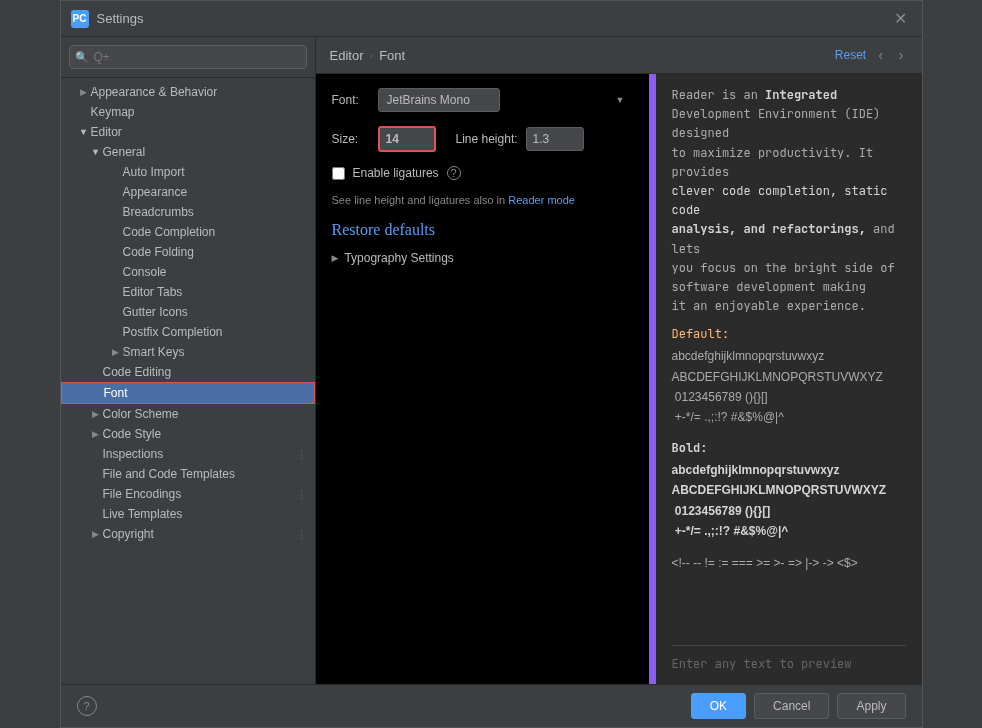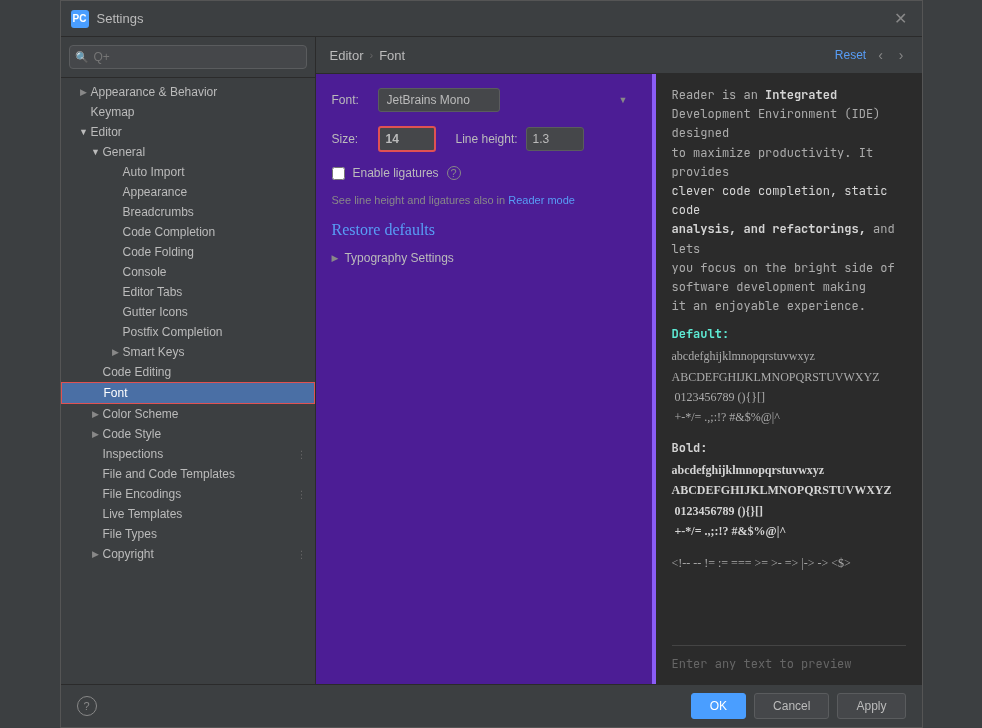--- a/index.html
+++ b/index.html
@@ -175,24 +175,24 @@
       padding: 2px 4px;
     }
     .split-content {
       display: flex;
       flex: 1;
       overflow: hidden;
     }
     .settings-panel {
       width: 340px;
       flex-shrink: 0;
-      border-right: 4px solid #8b5cf6;
+      border-right: 7px solid #8b5cf6;
       padding: 14px 16px;
       overflow-y: auto;
-      background: #4c1d95;
+      background: #000000;
     }
     .settings-panel::-webkit-scrollbar { width: 6px; }
     .settings-panel::-webkit-scrollbar-track { background: #3c3f41; }
     .settings-panel::-webkit-scrollbar-thumb { background: #555; border-radius: 3px; }
     .form-row {
       display: flex;
       align-items: center;
       margin-bottom: 14px;
       gap: 8px;
     }
@@ -332,26 +332,25 @@
       color: #d4d4d4;
     }
     .preview-divider {
       height: 1px;
       background: #444;
       margin: 8px 0;
     }
     .preview-section-label {
       font-family: 'JetBrains Mono', 'Courier New', monospace;
       font-size: 12px;
-      color: #5eead4;
+      color: #fdba74;
       margin-bottom: 4px;
-      font-weight: bold;
     }
     .preview-sample {
-      font-family: Liberation Serif, serif;
+      font-family: Liberation Sans, sans-serif;
       font-size: 12px;
       color: #ababab;
       line-height: 1.7;
       white-space: pre;
     }
     .preview-sample.bold-sample {
       font-weight: bold;
       color: #d4d4d4;
     }
     .preview-footer {
@@ -546,24 +545,20 @@
             <span>File Encodings</span>
           </div>
           <span style="color:#666;font-size:10px;">⋮</span>
         </div>
 
         <div class="tree-item indent-2">
           <span style="width:14px;display:inline-block;"></span>
           <span>Live Templates</span>
         </div>
 
-        <div class="tree-item indent-2">
-          <span style="width:14px;display:inline-block;"></span>
-          <span>File Types</span>
-        </div>
 
         <div class="tree-item indent-2" style="justify-content: space-between;">
           <div style="display:flex;align-items:center;">
             <span class="tree-arrow">▶</span>
             <span>Copyright</span>
           </div>
           <span style="color:#666;font-size:10px;">⋮</span>
         </div>
 
       </div>

